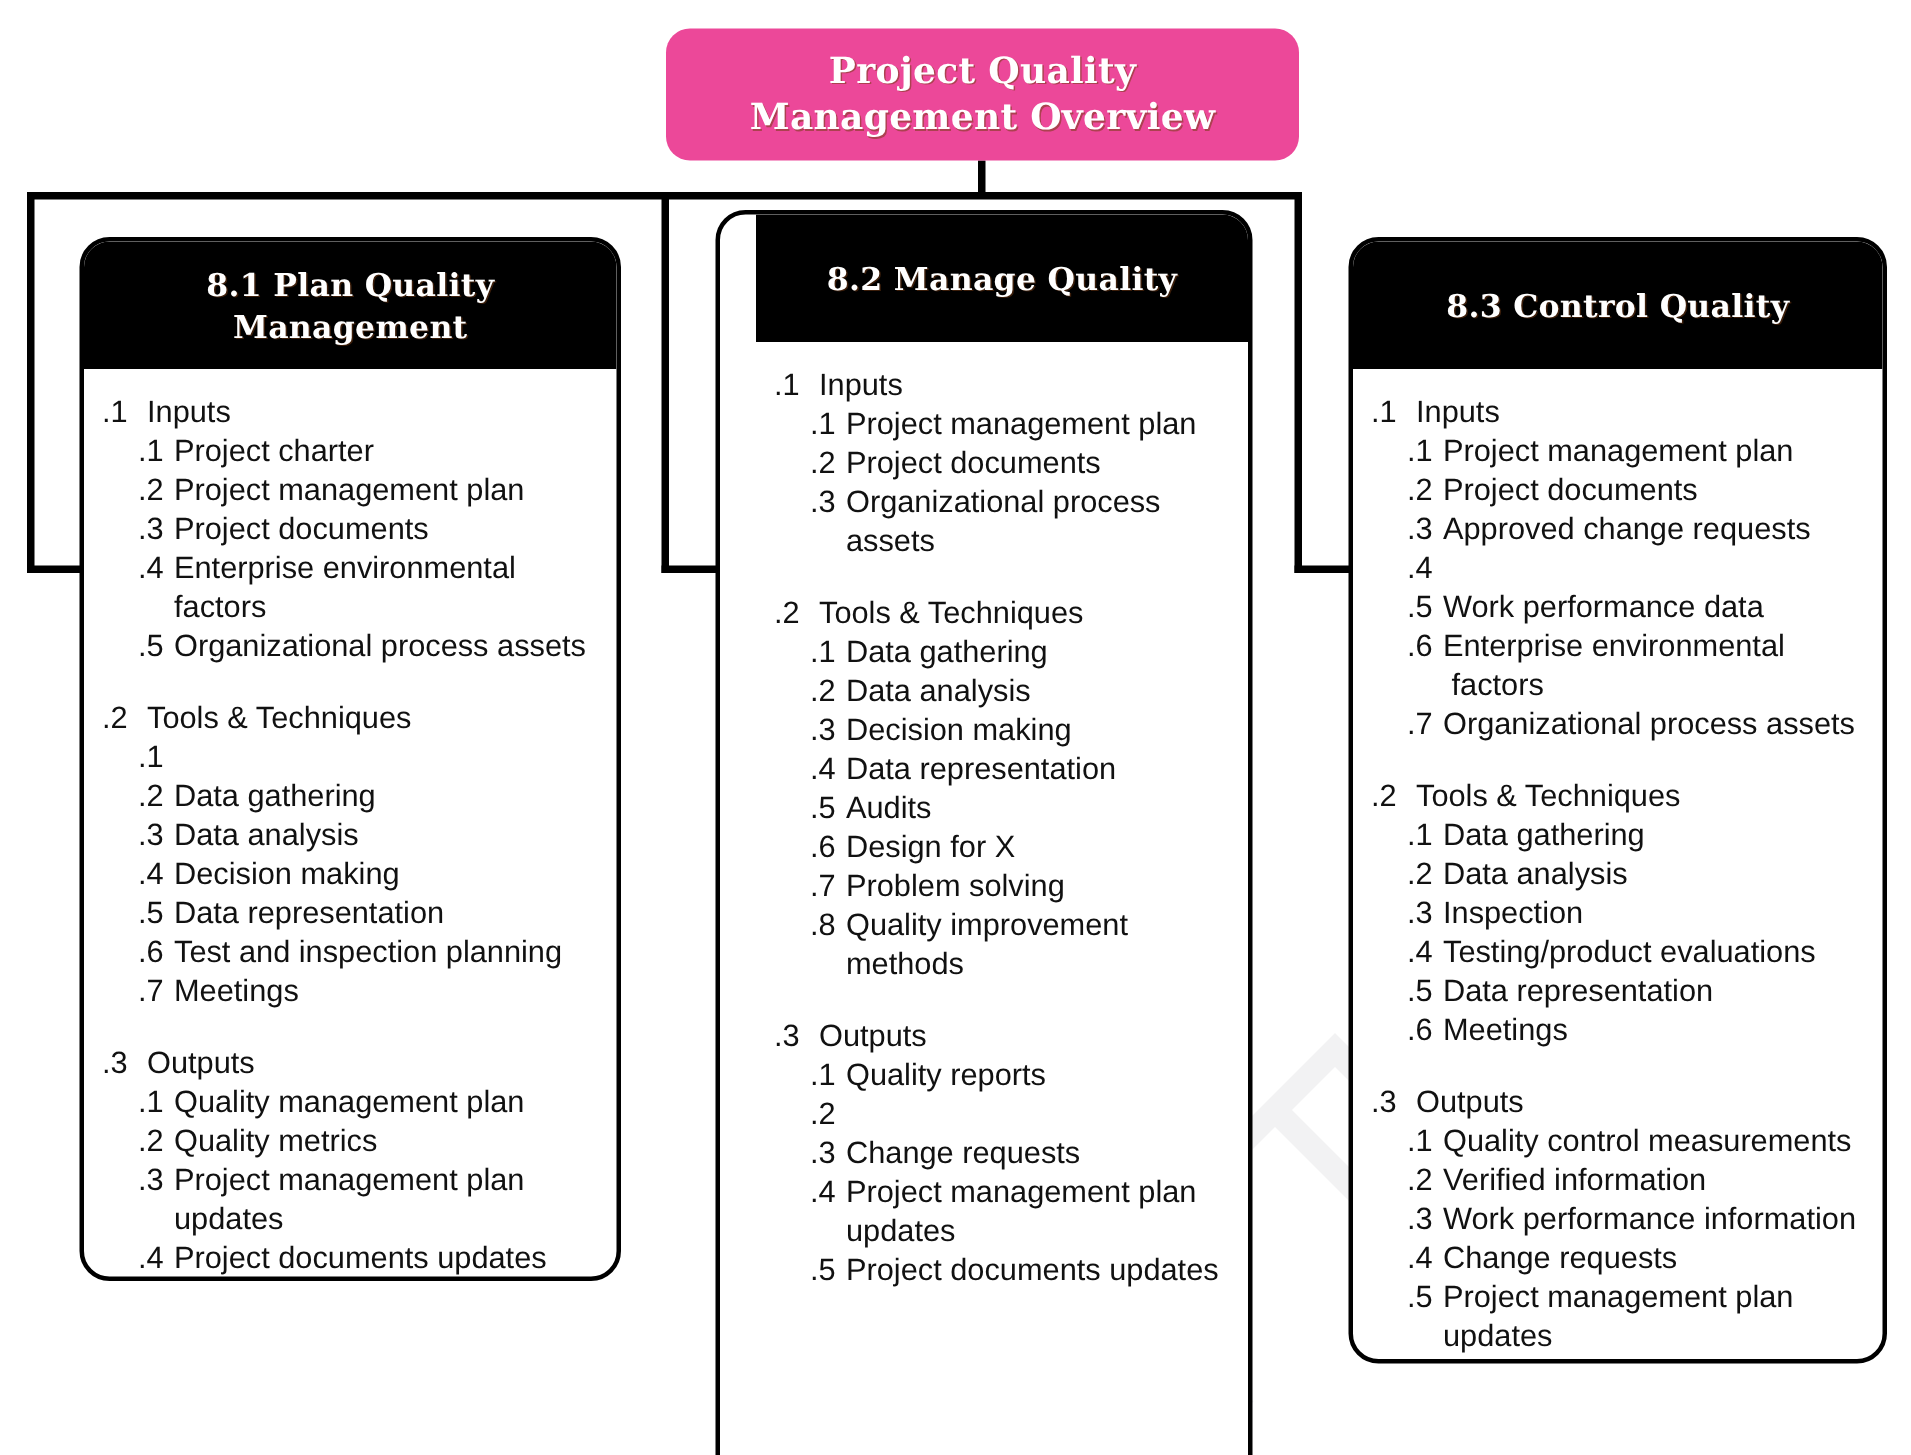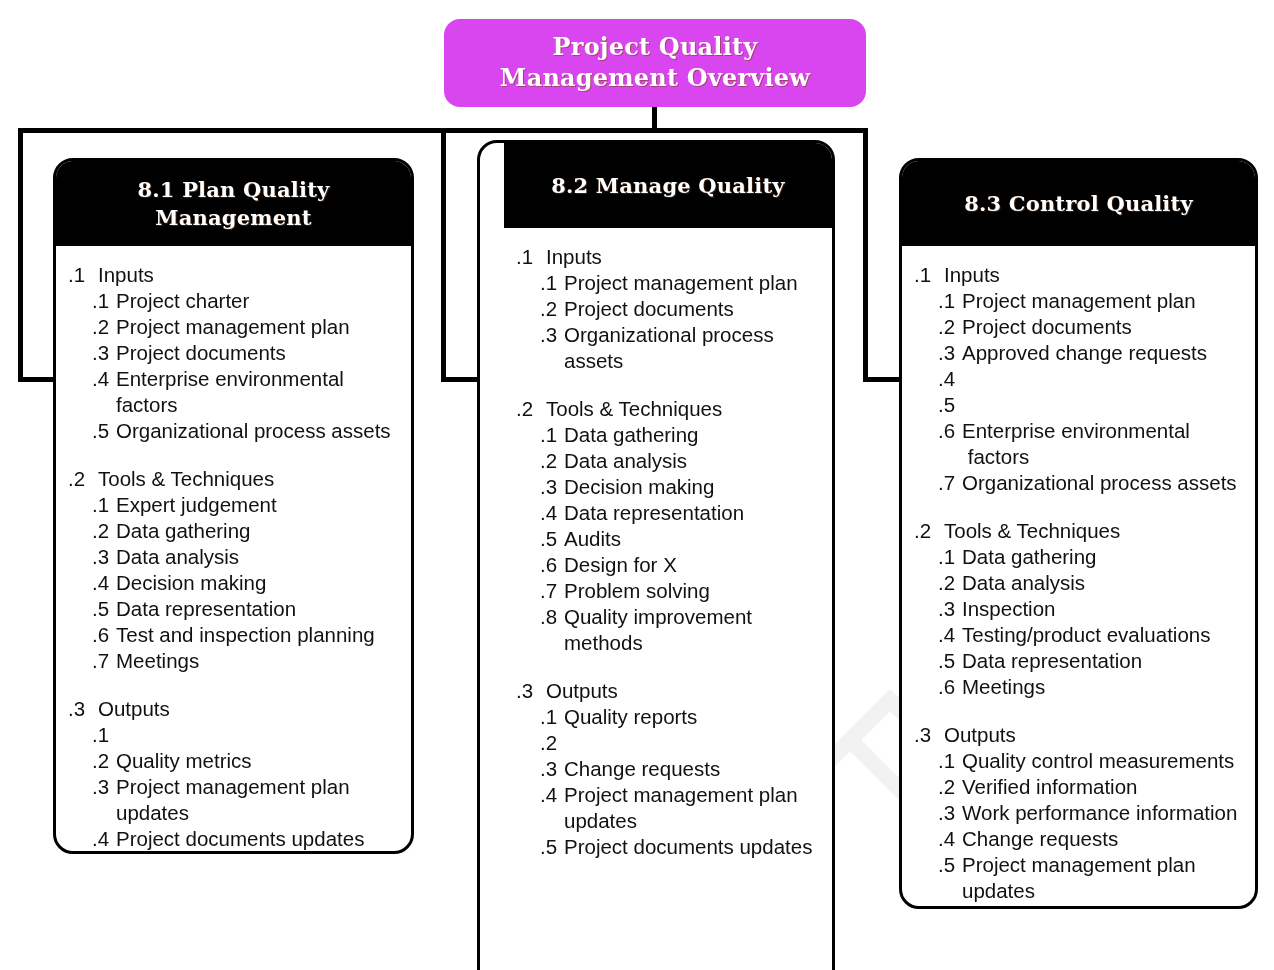--- a/index.html
+++ b/index.html
@@ -37,21 +37,21 @@
     background: #000000;
   }
 
   
   .title-box {
     position: absolute;
     left: 444px;
     top: 19px;
     width: 422px;
     height: 88px;
-    background: #d946ef;
+    background: #ec4899;
     border-radius: 16px;
     display: flex;
     align-items: center;
     justify-content: center;
     box-sizing: border-box;
   }
   .title-text {
     font-family: "DejaVu Serif", "Liberation Serif", serif;
     font-weight: bold;
     font-size: 24px;
@@ -170,31 +170,31 @@
           <div class="row sec-head"><span class="num">.1</span><span class="txt">Inputs</span></div>
           <div class="row sub"><span class="num">.1</span><span class="txt">Project charter</span></div>
           <div class="row sub"><span class="num">.2</span><span class="txt">Project management plan</span></div>
           <div class="row sub"><span class="num">.3</span><span class="txt">Project documents</span></div>
           <div class="row sub"><span class="num">.4</span><span class="txt">Enterprise environmental
 factors</span></div>
           <div class="row sub"><span class="num">.5</span><span class="txt">Organizational process assets</span></div>
         </div>
         <div class="section">
           <div class="row sec-head"><span class="num">.2</span><span class="txt">Tools &amp; Techniques</span></div>
-          <div class="row sub"><span class="num">.1</span><span class="txt">Expert judgement</span></div>
+          <div class="row sub"><span class="num">.1</span></div>
           <div class="row sub"><span class="num">.2</span><span class="txt">Data gathering</span></div>
           <div class="row sub"><span class="num">.3</span><span class="txt">Data analysis</span></div>
           <div class="row sub"><span class="num">.4</span><span class="txt">Decision making</span></div>
           <div class="row sub"><span class="num">.5</span><span class="txt">Data representation</span></div>
           <div class="row sub"><span class="num">.6</span><span class="txt">Test and inspection planning</span></div>
           <div class="row sub"><span class="num">.7</span><span class="txt">Meetings</span></div>
         </div>
         <div class="section">
           <div class="row sec-head"><span class="num">.3</span><span class="txt">Outputs</span></div>
-          <div class="row sub"><span class="num">.1</span></div>
+          <div class="row sub"><span class="num">.1</span><span class="txt">Quality management plan</span></div>
           <div class="row sub"><span class="num">.2</span><span class="txt">Quality metrics</span></div>
           <div class="row sub"><span class="num">.3</span><span class="txt">Project management plan
 updates</span></div>
           <div class="row sub"><span class="num">.4</span><span class="txt">Project documents updates</span></div>
         </div>
       </div>
   </div>
 
   <div class="card" style="left:477px; top:140px; width:358px; height:893px;padding-left:24px;">
     <div class="card-header" style="height:85px;">
@@ -234,21 +234,21 @@
     <div class="card-header" style="height:85px;">
       <div class="card-header-text">8.3 Control Quality</div>
     </div>
     <div class="card-body">
         <div class="section">
           <div class="row sec-head"><span class="num">.1</span><span class="txt">Inputs</span></div>
           <div class="row sub"><span class="num">.1</span><span class="txt">Project management plan</span></div>
           <div class="row sub"><span class="num">.2</span><span class="txt">Project documents</span></div>
           <div class="row sub"><span class="num">.3</span><span class="txt">Approved change requests</span></div>
           <div class="row sub"><span class="num">.4</span></div>
-          <div class="row sub"><span class="num">.5</span></div>
+          <div class="row sub"><span class="num">.5</span><span class="txt">Work performance data</span></div>
           <div class="row sub"><span class="num">.6</span><span class="txt">Enterprise environmental
  factors</span></div>
           <div class="row sub"><span class="num">.7</span><span class="txt">Organizational process assets</span></div>
         </div>
         <div class="section">
           <div class="row sec-head"><span class="num">.2</span><span class="txt">Tools &amp; Techniques</span></div>
           <div class="row sub"><span class="num">.1</span><span class="txt">Data gathering</span></div>
           <div class="row sub"><span class="num">.2</span><span class="txt">Data analysis</span></div>
           <div class="row sub"><span class="num">.3</span><span class="txt">Inspection</span></div>
           <div class="row sub"><span class="num">.4</span><span class="txt">Testing/product evaluations</span></div>

